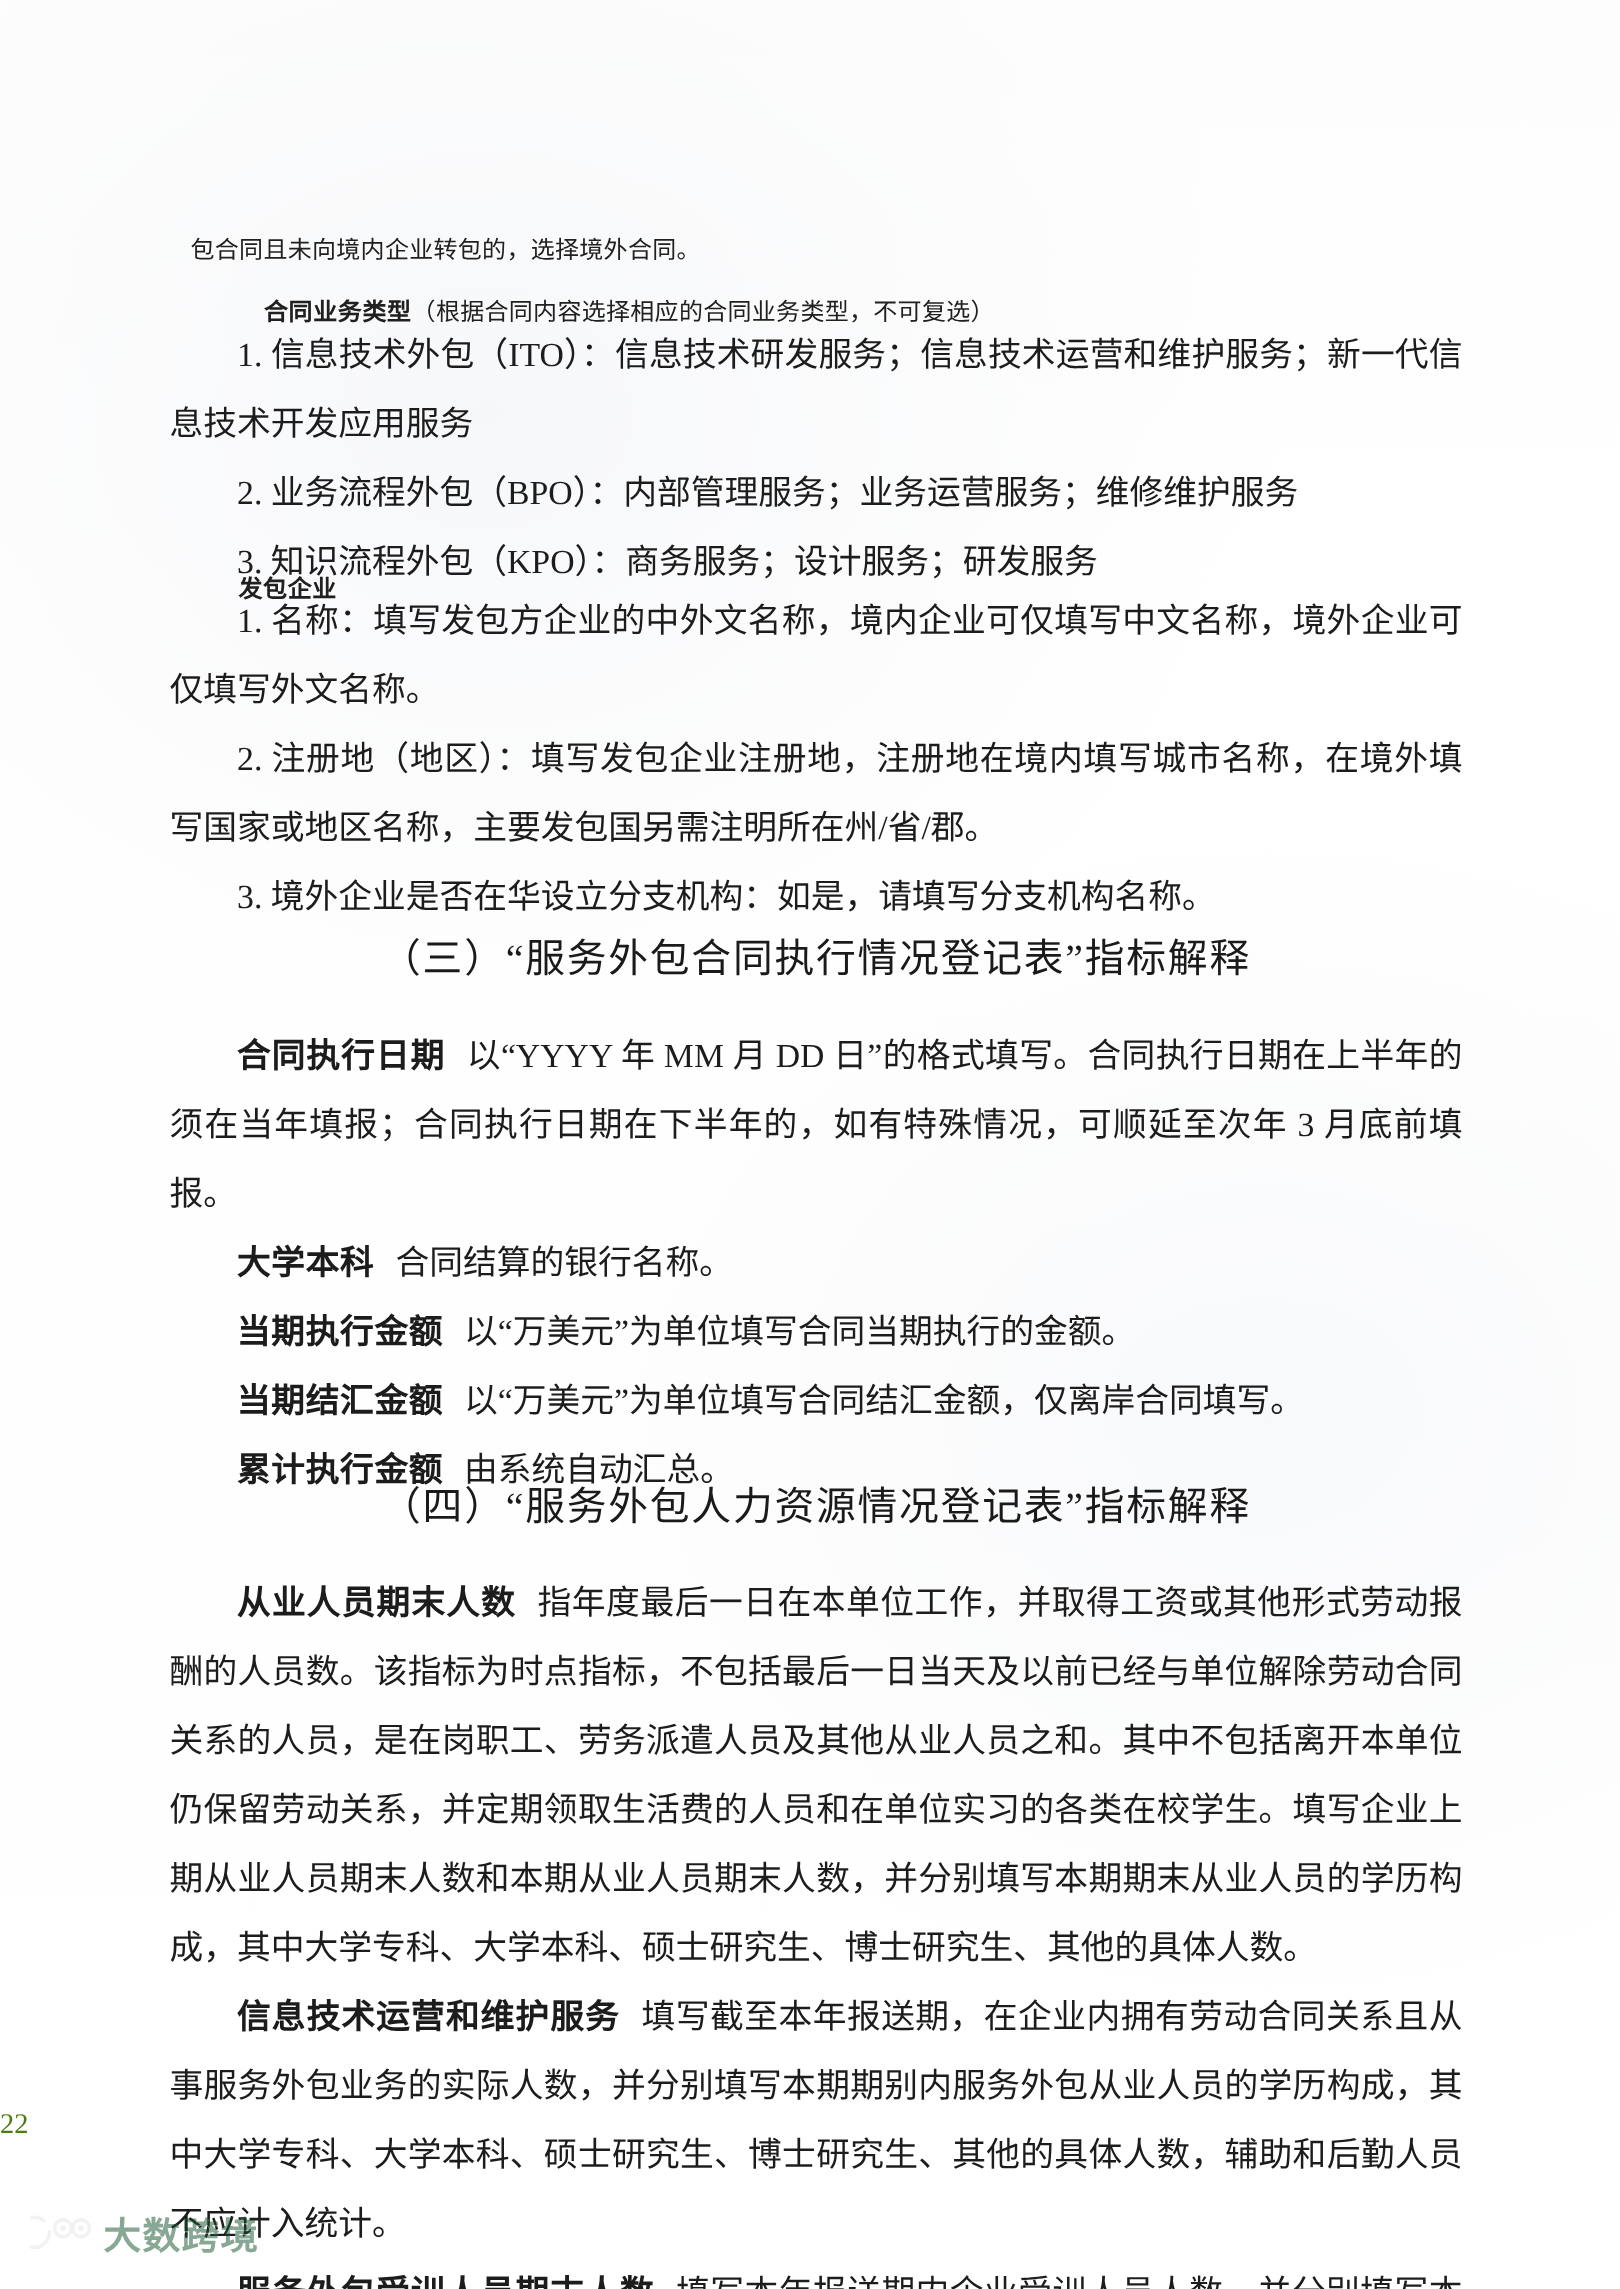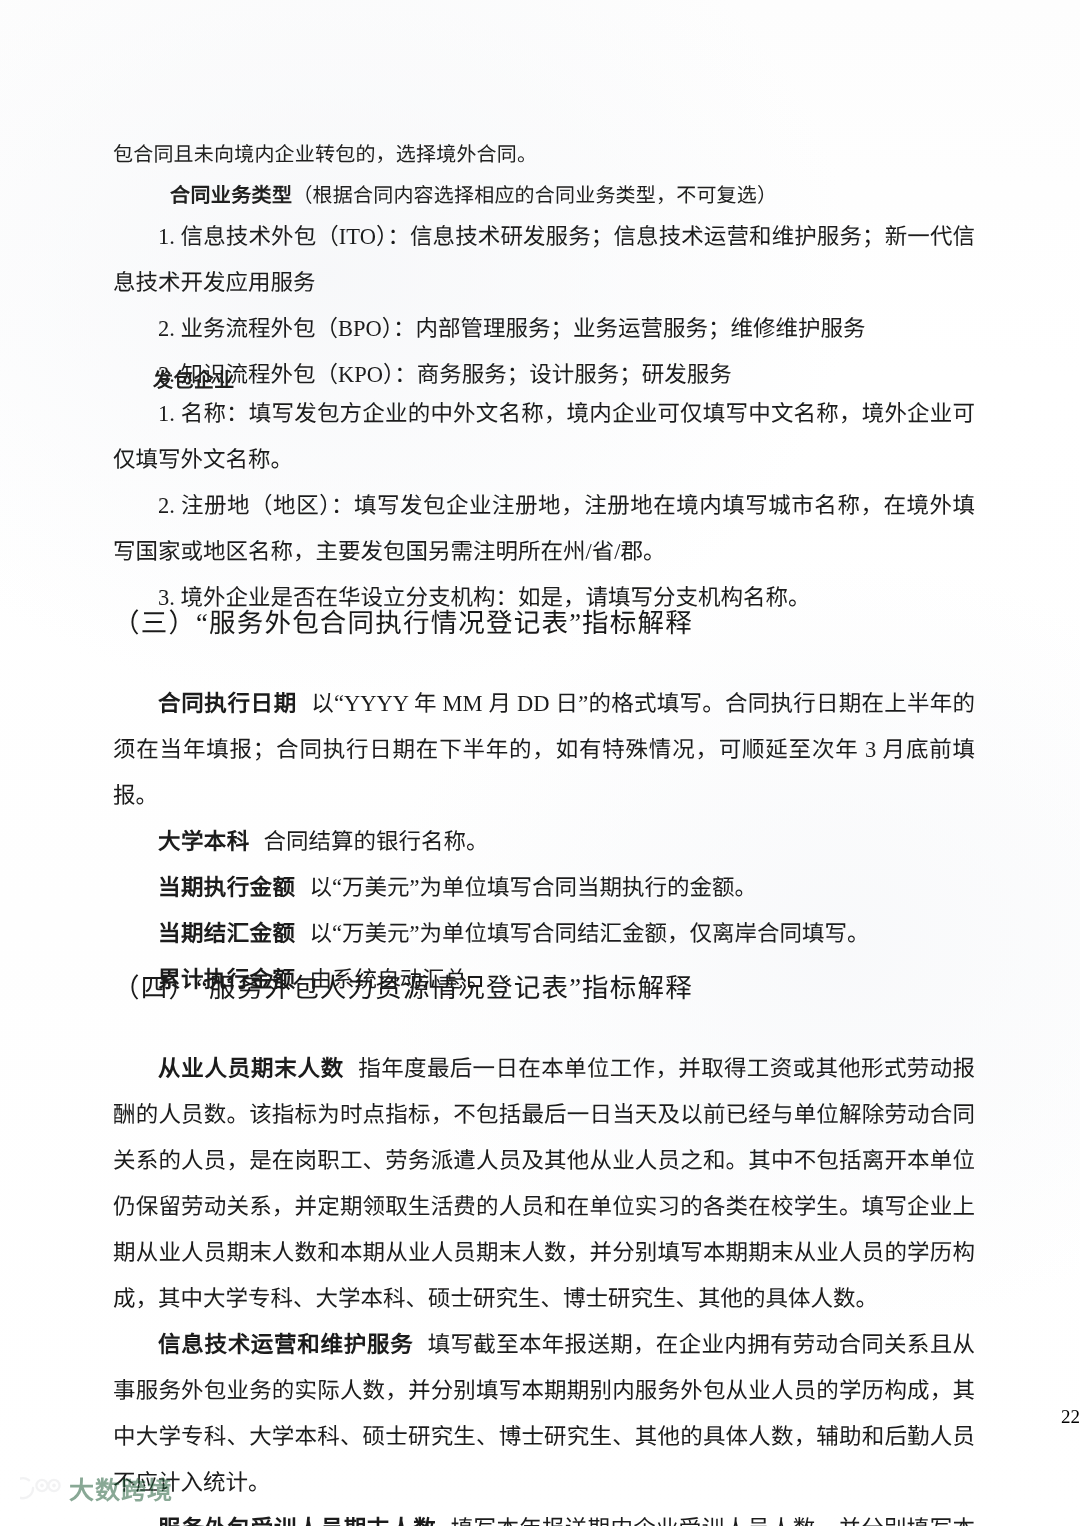--- a/index.html
+++ b/index.html
@@ -31,47 +31,48 @@
   .page-body {
     position: absolute;
     left: 113px;
     top: 0;
     width: 862px;
     height: 100%;
   }
 
   
   .para {
-    font-size: 20px;
-    line-height: 46px;
-    text-align: justify;
-    text-justify: inter-ideograph;
-    margin: 0;
+    font-size: 16px;
+    line-height: 46px;
+    text-align: justify;
+    text-justify: inter-ideograph;
+    margin: 14px;
     letter-spacing: 0.2px;
     color: #20201f;
   }
   .para.indent {
     text-indent: 2em;
   }
   .para.hang {
     text-indent: 0;
   }
 
   .lead {
     font-weight: bold;
     letter-spacing: 0.4px;
   }
 
   .heading {
     font-size: 26.5px;
     line-height: 40px;
+    text-align: center;
     font-weight: 500;
     letter-spacing: 1.2px;
     color: #1a1a1a;
-    margin: 0;
+    margin: 16px;
   }
 
   
   .blk-open     { position: absolute; top: 131px;  left: 0; width: 862px; }
   .blk-types    { position: absolute; top: 172px;  left: 17px; width: 862px; }
   .blk-items    { position: absolute; top: 214px;  left: 0; width: 862px; }
   .blk-fabao    { position: absolute; top: 357px;  left: 0; width: 862px; }
   .blk-fitems   { position: absolute; top: 391px;  left: 0; width: 862px; }
   .blk-head3    { position: absolute; top: 603px;  left: 0; width: 862px; }
   .blk-defs3    { position: absolute; top: 681px;  left: 0; width: 862px; }
@@ -117,23 +118,23 @@
     letter-spacing: 0.4px;
   }
   .defpara .gap { display: inline-block; width: 14px; }
 
   
   .page-number {
     position: absolute;
     left: 0;
     top: 1406px;
     width: 1080px;
-    text-align: right;
+    text-align: left;
     font-size: 19px;
-    color: #000000;
+    color: #4d7c0f;
     font-family: "Liberation Serif", serif;
   }
 
   
   .watermark {
     position: absolute;
     left: 20px;
     top: 1470px;
     display: flex;
     align-items: center;

